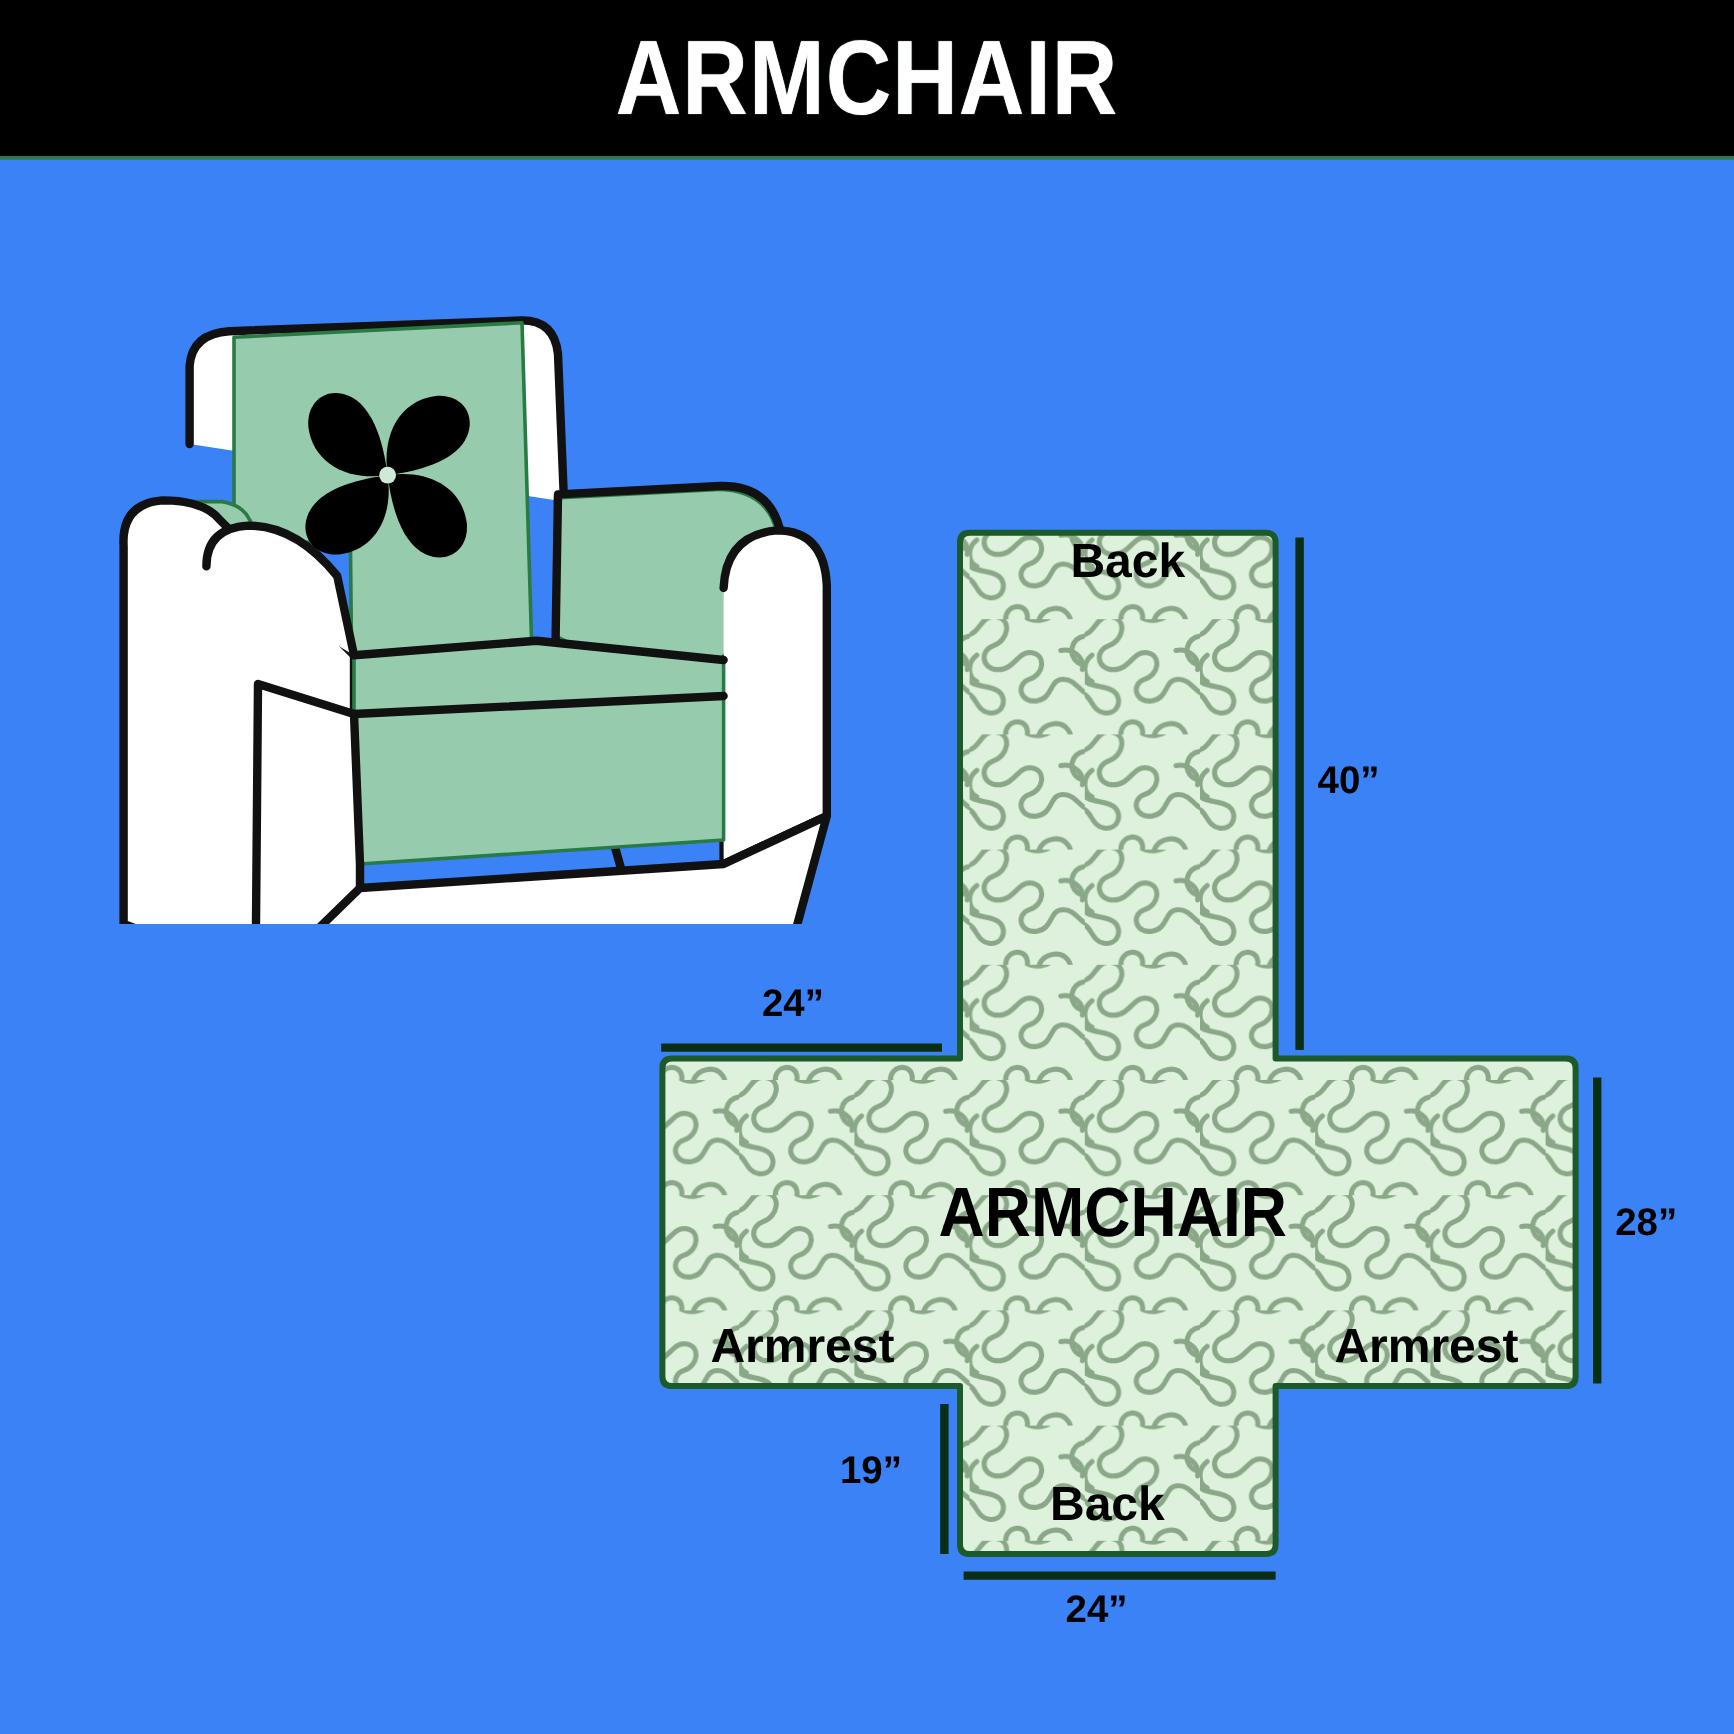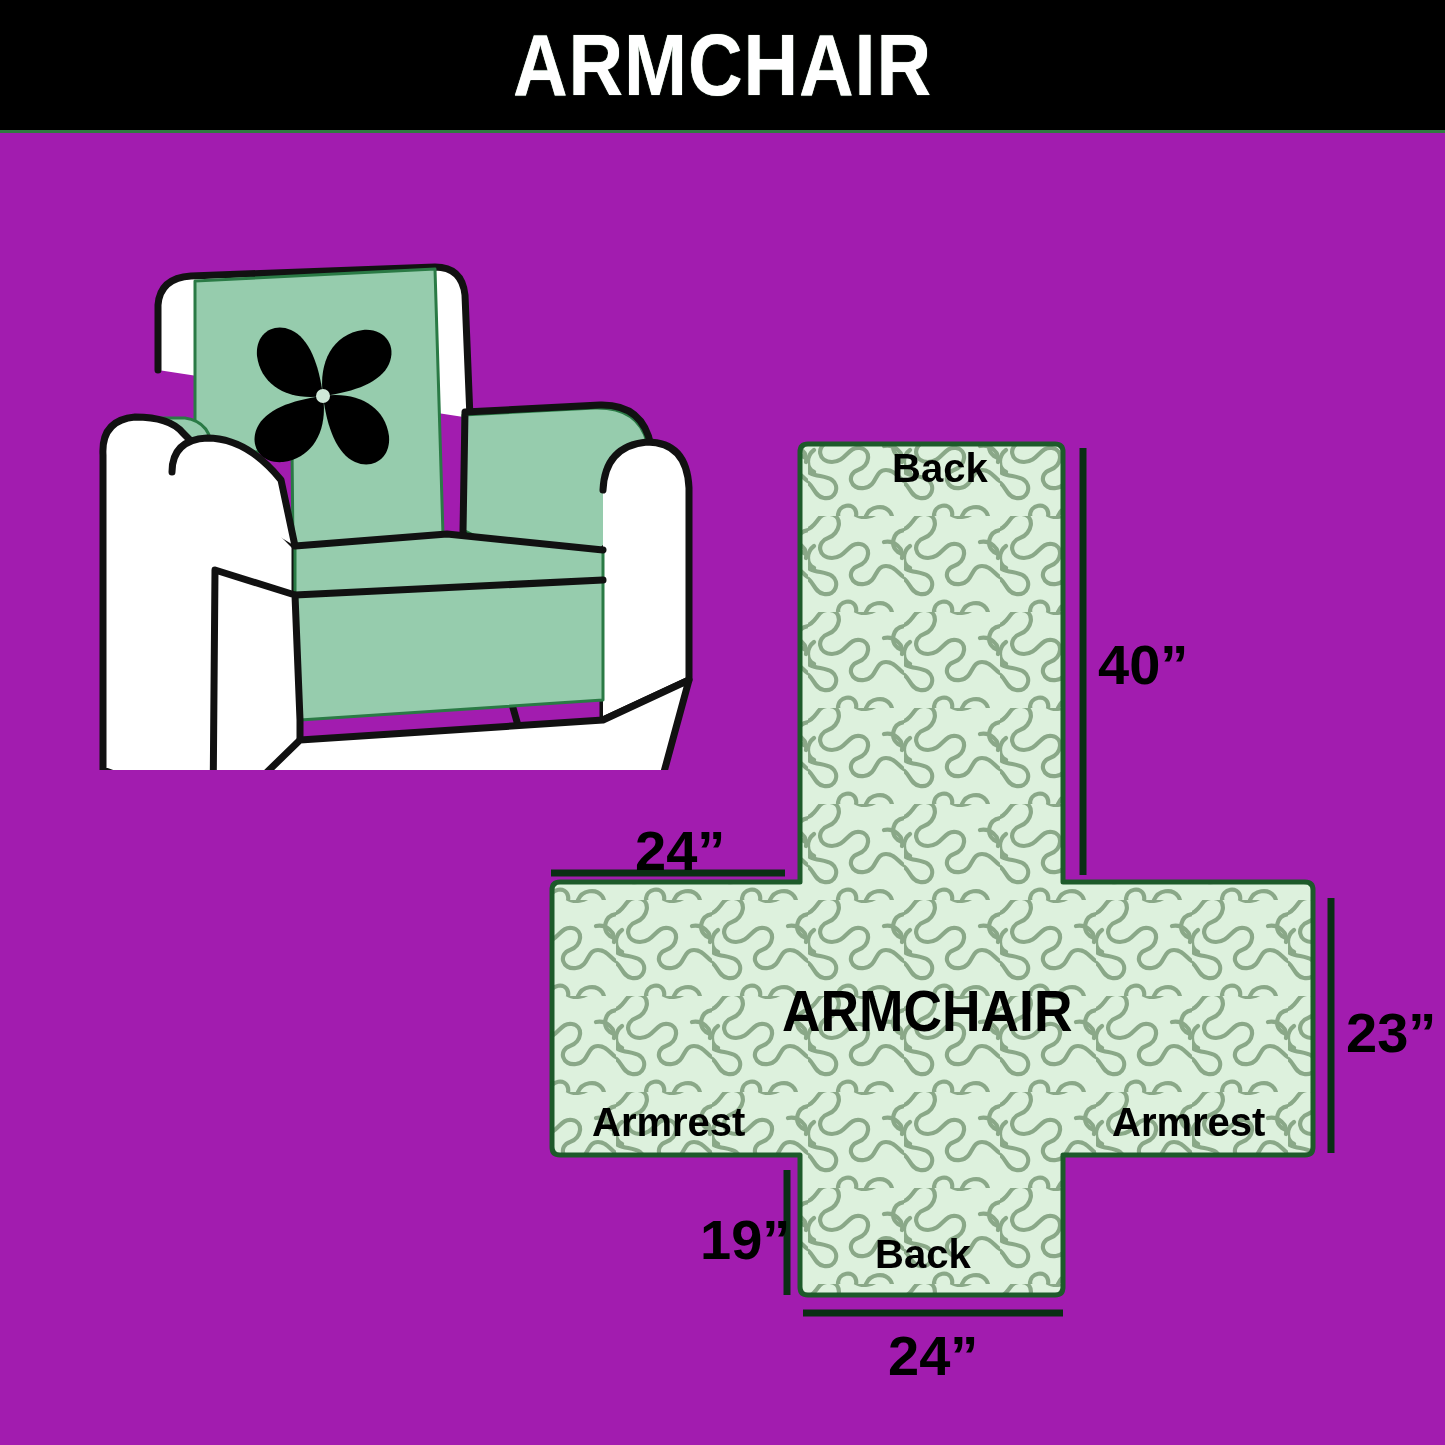--- a/index.html
+++ b/index.html
@@ -4,21 +4,21 @@
 <style>
   html, body {
     margin: 0;
     padding: 0;
     background: #ffffff;
   }
   #page {
     position: relative;
     width: 1445px;
     height: 1445px;
-    background: #a21caf;
+    background: #3b82f6;
     overflow: hidden;
     font-family: "Liberation Sans", sans-serif;
   }
 
   
   #header-banner {
     position: absolute;
     left: 0; top: 0;
     width: 1445px;
     height: 130px;
@@ -66,21 +66,21 @@
   }
   #pattern-diagram svg { display: block; width: 100%; height: 100%; }
 
   .dim-label, .part-label {
     position: absolute;
     font-family: "Liberation Sans", sans-serif;
     font-weight: bold;
     color: #000000;
     white-space: nowrap;
   }
-  .dim-label { font-size: 56px; }
+  .dim-label { font-size: 32px; }
   .part-label { font-size: 40px; }
   #label-center-title {
     position: absolute;
     font-family: "Liberation Sans Narrow", "Liberation Sans", sans-serif;
     font-weight: bold;
     font-size: 58px;
     color: #000000;
     white-space: nowrap;
     transform: scaleX(0.92);
     transform-origin: left center;
@@ -197,20 +197,20 @@
     <div class="part-label" style="left:72px; top:680px;">Armrest</div>
 
     <div class="part-label" style="left:592px; top:680px;">Armrest</div>
 
     <div class="part-label" style="left:355px; top:812px;">Back</div>
 
     <div class="dim-label" style="left:578px; top:212px;">40”</div>
 
     <div class="dim-label" style="left:115px; top:398px;">24”</div>
 
-    <div class="dim-label" style="left:826px; top:580px;">23”</div>
+    <div class="dim-label" style="left:826px; top:580px;">28”</div>
 
     <div class="dim-label" style="left:180px; top:787px;">19”</div>
 
     <div class="dim-label" style="left:368px; top:903px;">24”</div>
   </div>
 
 </div>
 
 </body></html>

